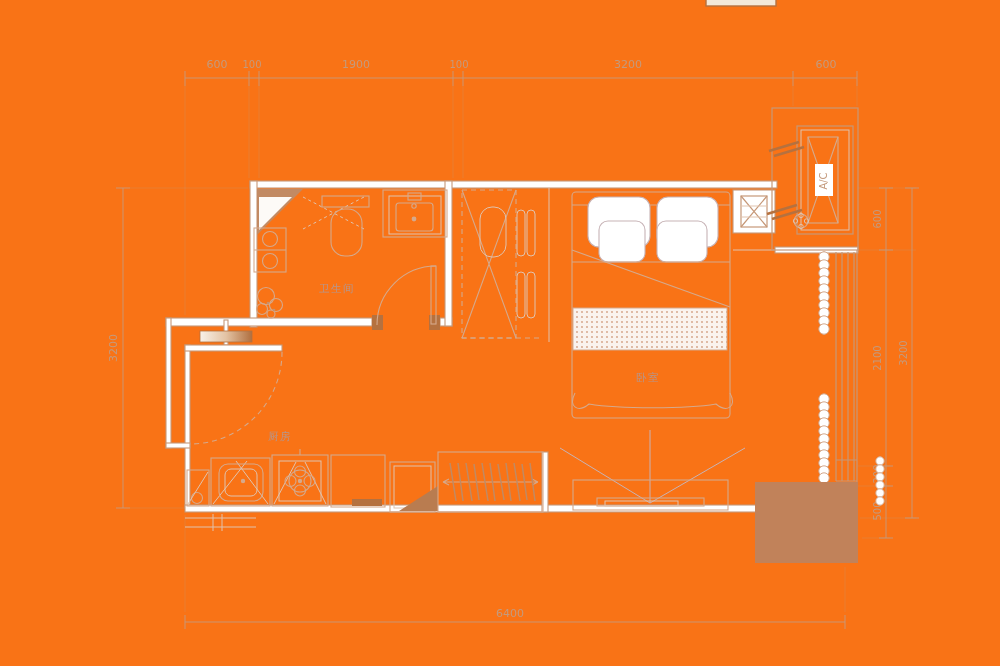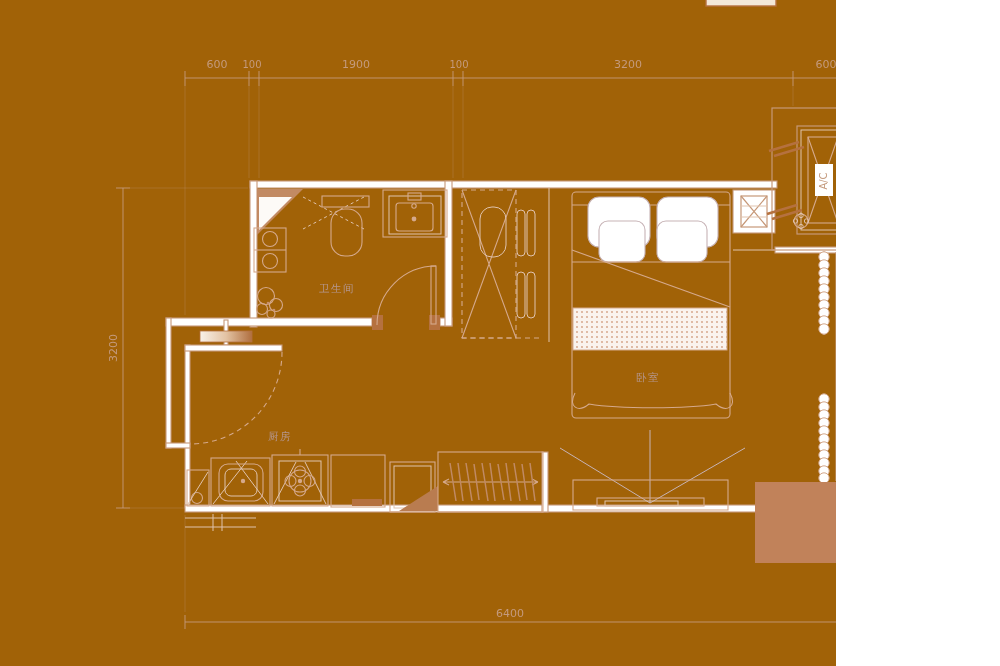--- a/index.html
+++ b/index.html
@@ -1,16 +1,16 @@
 <!DOCTYPE html>
 <html style="--wall: #c69878; --furniture: #d5a98c; --soft: #e0c3ae; --gray: #c7b3b6; --dim: #c49a7d; --label: #b5968e; --solid: #c1825a; --accent: #b5713f;"><head>
 <meta charset="utf-8">
 <style>
   html,body{margin:0;padding:0;background:#fff;}
-  .canvas{position:relative;width:836px;height:666px;background:#a16207;overflow:hidden;
+  .canvas{position:relative;width:1000px;height:666px;background:#f97316;overflow:hidden;
           font-family:"DejaVu Sans",sans-serif;}
   svg{position:absolute;left:0;top:0;font-family:"DejaVu Sans",sans-serif;}
   .w   {stroke:var(--wall,#c69878);stroke-width:1.2;fill:none;}
   .wf  {stroke:var(--wall,#c69878);stroke-width:1.1;fill:#ffffff;}
   .f   {stroke:var(--furniture,#d5a98c);stroke-width:1.1;fill:none;}
   .fw  {stroke:var(--furniture,#d5a98c);stroke-width:1;fill:#ffffff;}
   .soft{stroke:var(--soft,#e0c3ae);stroke-width:1;fill:none;}
   .gray{stroke:var(--gray,#c7b3b6);stroke-width:1;fill:none;}
   .grayw{stroke:var(--gray,#c7b3b6);stroke-width:1.1;fill:#ffffff;}
   .dim {stroke:var(--dim,#c49a7d);stroke-width:0.9;fill:none;}

